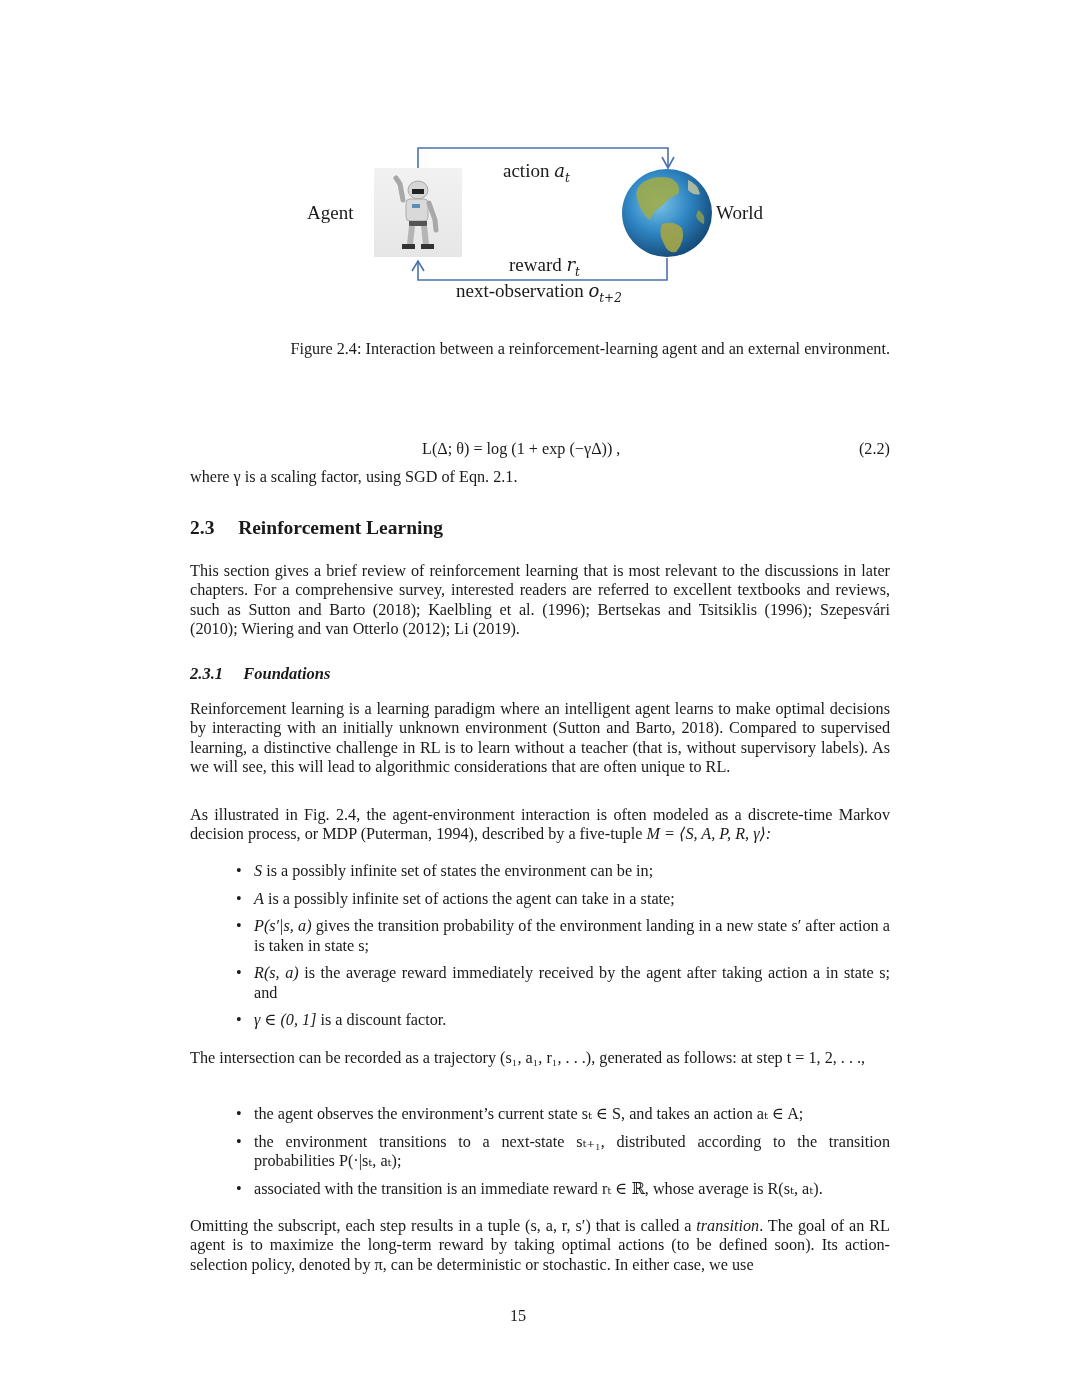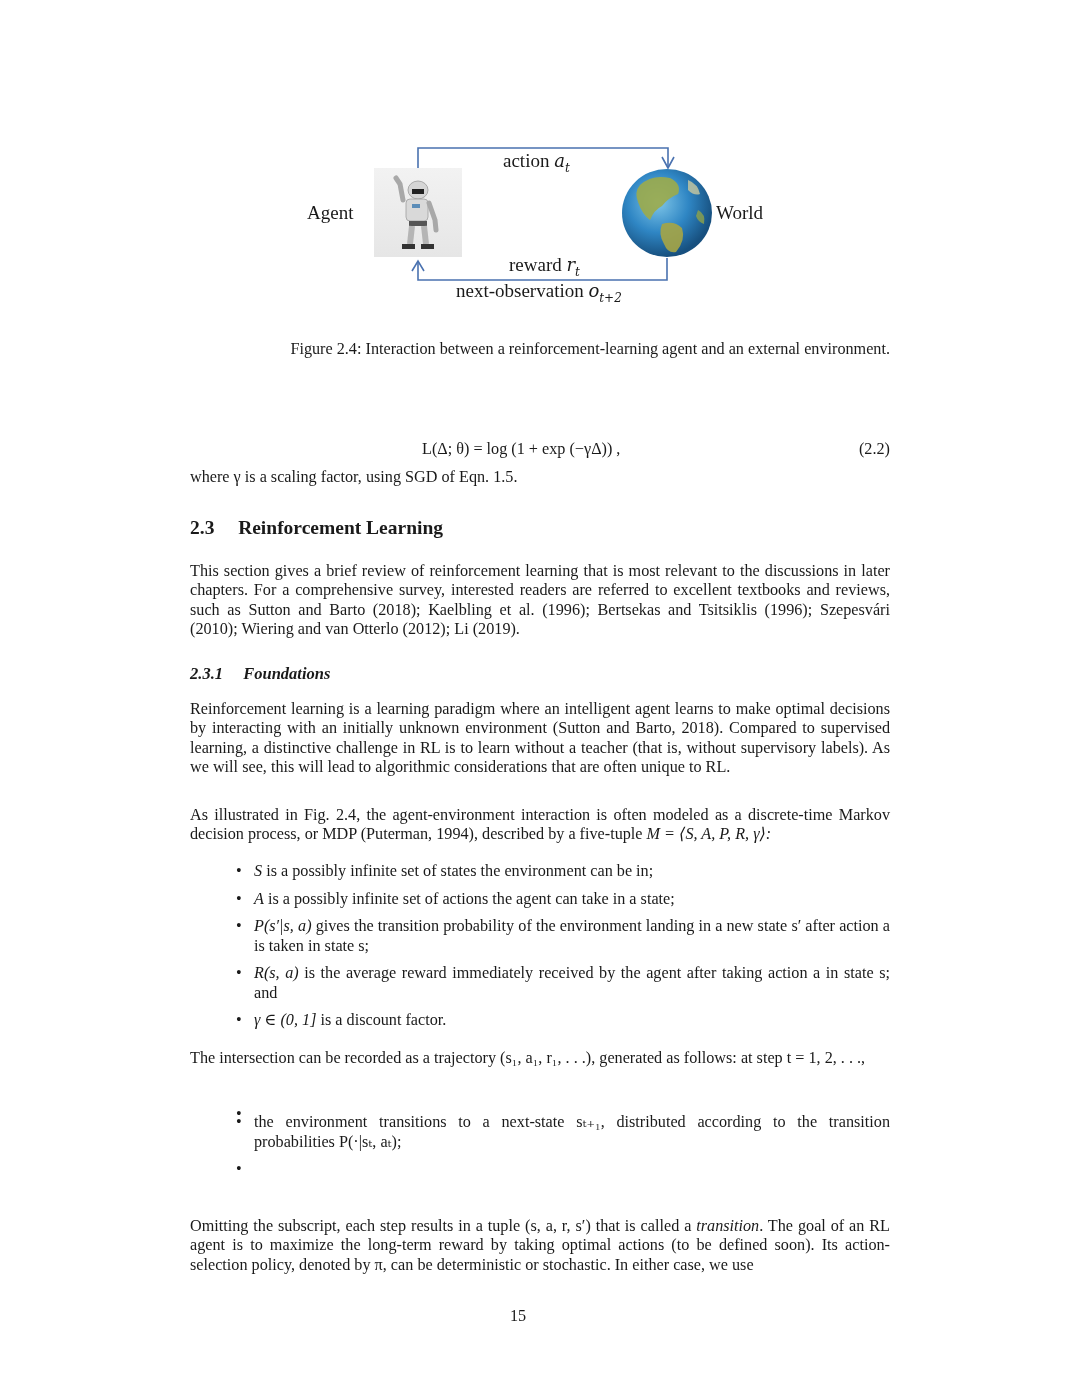--- a/index.html
+++ b/index.html
@@ -69,21 +69,21 @@
       <path d="M350 45 Q362 34 380 38 Q392 44 388 54 Q378 58 372 66 Q364 70 360 80 Q352 74 348 62 Q344 52 350 45 Z" fill="#9cab4a" opacity="0.9"></path>
       <path d="M372 84 Q384 80 392 88 Q396 100 386 112 Q378 114 374 104 Q368 94 372 84 Z" fill="#a6a545" opacity="0.9"></path>
       <path d="M398 40 Q408 44 410 54 Q404 56 398 50 Z" fill="#c9c9a0" opacity="0.8"></path>
       <path d="M408 70 Q416 74 414 84 Q408 82 406 76 Z" fill="#8ea34a" opacity="0.8"></path>
     </g>
   </svg>
 
   <div class="fig-label" style="left:17px; top:62px;">Agent</div>
   <div class="fig-label" style="left:426px; top:62px;">World</div>
 
-  <div class="fig-label" style="left:213px; top:10px;text-align:center;">
+  <div class="fig-label" style="left:213px; top:20px;text-align:center;">
     <span>action</span>
     <span class="m">a</span><sub>t</sub>
   </div>
 
   <div class="fig-label" style="left:219px; top:114px;">
     <span>reward</span>
     <span class="m">r</span><sub>t</sub>
   </div>
 
   <div class="fig-label" style="left:166px; top:140px;">
@@ -95,21 +95,21 @@
 <div class="abs caption">Figure 2.4: Interaction between a reinforcement-learning agent and an external environment.</div>
 
 <div class="abs txt" style="left:190px; top:398px; width:700px;">
 </div>
 
 <div class="abs txt" style="left:190px; top:440px; width:700px; height:20px;">
   <span style="position:absolute; left:232px;">L(Δ; θ) = log (1 + exp (−γΔ)) ,</span>
   <span class="eqnum">(2.2)</span>
 </div>
 
-<div class="abs txt" style="left:190px; top:468px; width:700px;">where γ is a scaling factor, using SGD of Eqn. 1.5.</div>
+<div class="abs txt" style="left:190px; top:468px; width:700px;">where γ is a scaling factor, using SGD of Eqn. 2.1.</div>
 
 <div class="abs section-h" style="left:190px; top:517px;">
   <span>2.3</span>
   <span style="display:inline-block; width:14px"></span>
   <span>Reinforcement Learning</span>
 </div>
 
 <div class="abs txt" style="left:190px; top:562px; width:700px;">This section gives a brief review of reinforcement learning that is most relevant to the discussions in later chapters. For a comprehensive survey, interested readers are referred to excellent textbooks and reviews, such as Sutton and Barto (2018); Kaelbling et al. (1996); Bertsekas and Tsitsiklis (1996); Szepesvári (2010); Wiering and van Otterlo (2012); Li (2019).</div>
 
 <div class="abs subsection-h" style="left:190px; top:664px;font-style:italic;">
@@ -128,22 +128,22 @@
   <li><span class="dot">•</span><span class="m">S</span><span> is a possibly infinite set of states the environment can be in;</span></li>
   <li><span class="dot">•</span><span class="m">A</span><span> is a possibly infinite set of actions the agent can take in a state;</span></li>
   <li><span class="dot">•</span><span class="m">P(s′|s, a)</span><span> gives the transition probability of the environment landing in a new state s′ after action a is taken in state s;</span></li>
   <li><span class="dot">•</span><span class="m">R(s, a)</span><span> is the average reward immediately received by the agent after taking action a in state s; and</span></li>
   <li><span class="dot">•</span><span class="m">γ ∈ (0, 1]</span><span> is a discount factor.</span></li>
 </ul>
 
 <div class="abs txt" style="left:190px; top:1049px; width:700px;">The intersection can be recorded as a trajectory (s₁, a₁, r₁, . . .), generated as follows: at step t = 1, 2, . . .,</div>
 
 <ul class="abs txt bullets" style="left:254px; top:1105px; width:636px;">
-  <li><span class="dot">•</span></li>
+  <li><span class="dot">•</span><span>the agent observes the environment’s current state sₜ ∈ S, and takes an action aₜ ∈ A;</span></li>
   <li><span class="dot">•</span><span>the environment transitions to a next-state sₜ₊₁, distributed according to the transition probabilities P(·|sₜ, aₜ);</span></li>
-  <li><span class="dot">•</span></li>
+  <li><span class="dot">•</span><span>associated with the transition is an immediate reward rₜ ∈ ℝ, whose average is R(sₜ, aₜ).</span></li>
 </ul>
 
 <div class="abs txt" style="left:190px; top:1217px; width:700px;">
   <span>Omitting the subscript, each step results in a tuple (s, a, r, s′) that is called a </span><em>transition</em><span>. The goal of an RL agent is to maximize the long-term reward by taking optimal actions (to be defined soon). Its action-selection policy, denoted by π, can be deterministic or stochastic. In either case, we use</span>
 </div>
 
 <div class="abs pageno">15</div>
 
 </body></html>

